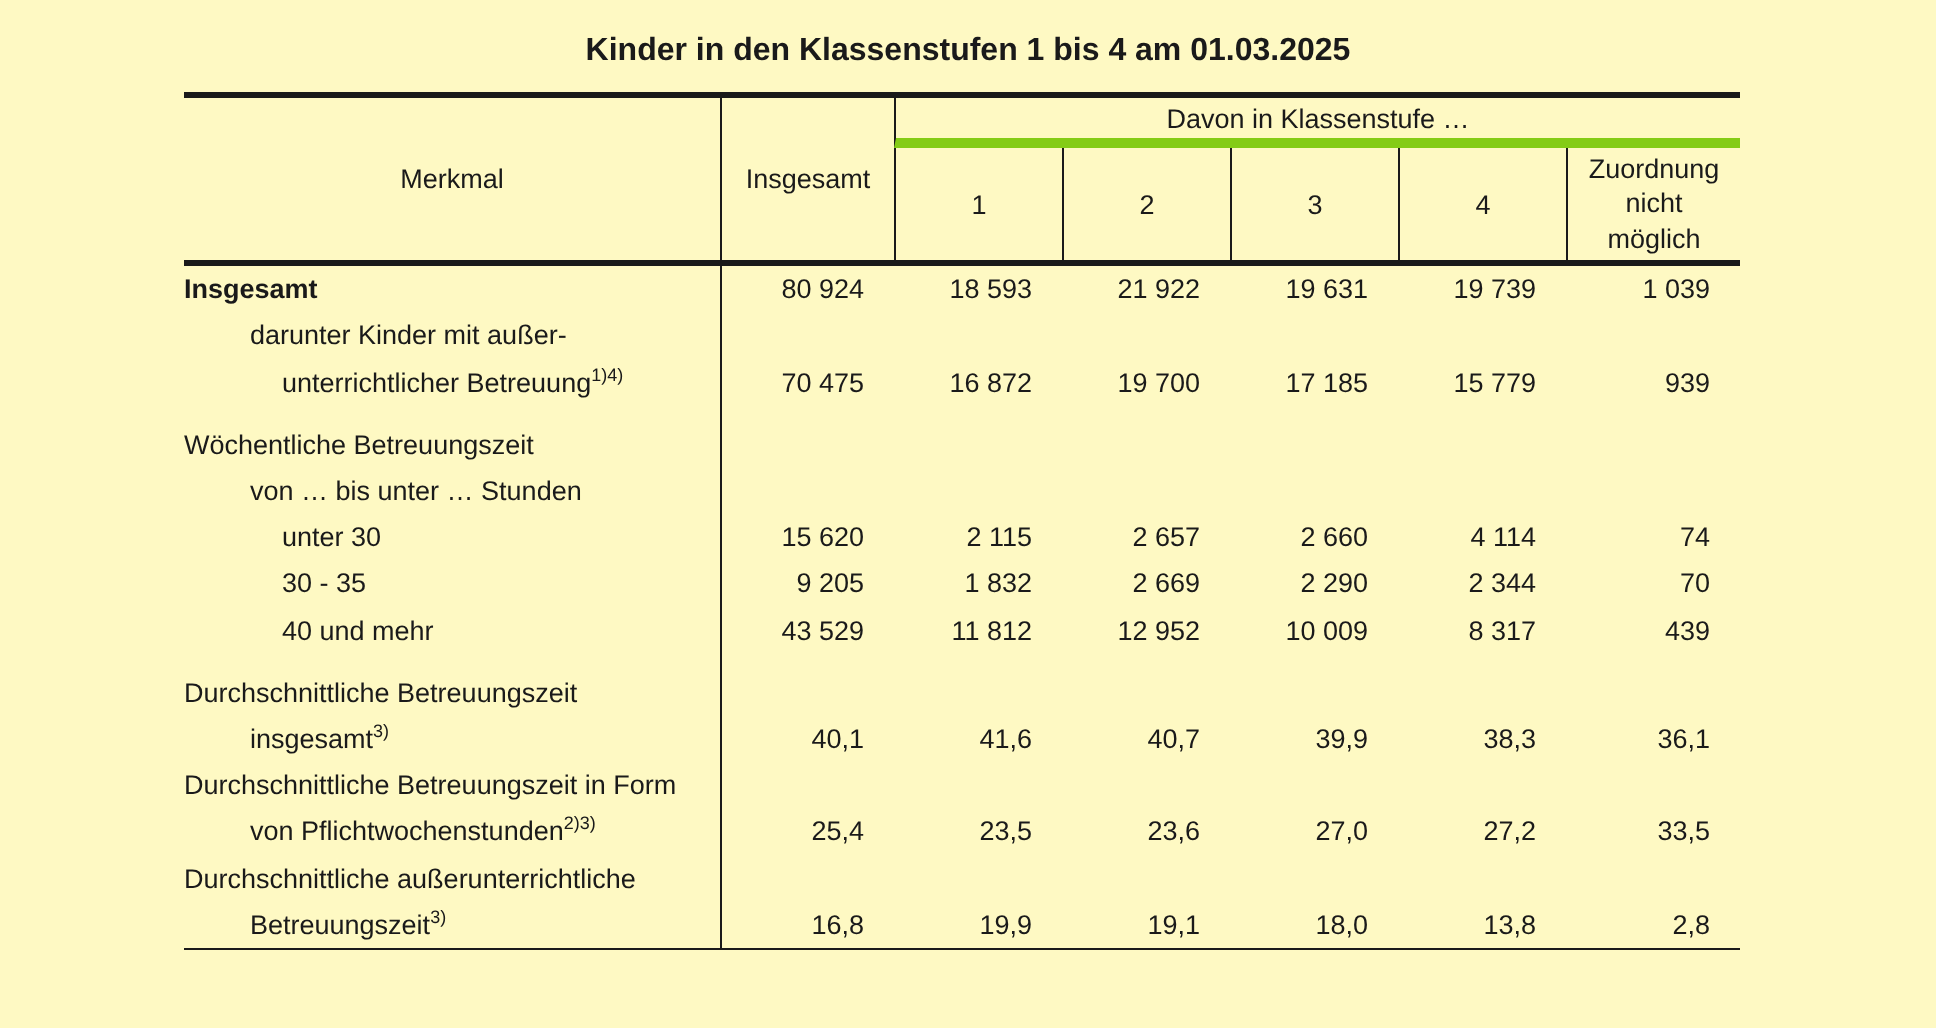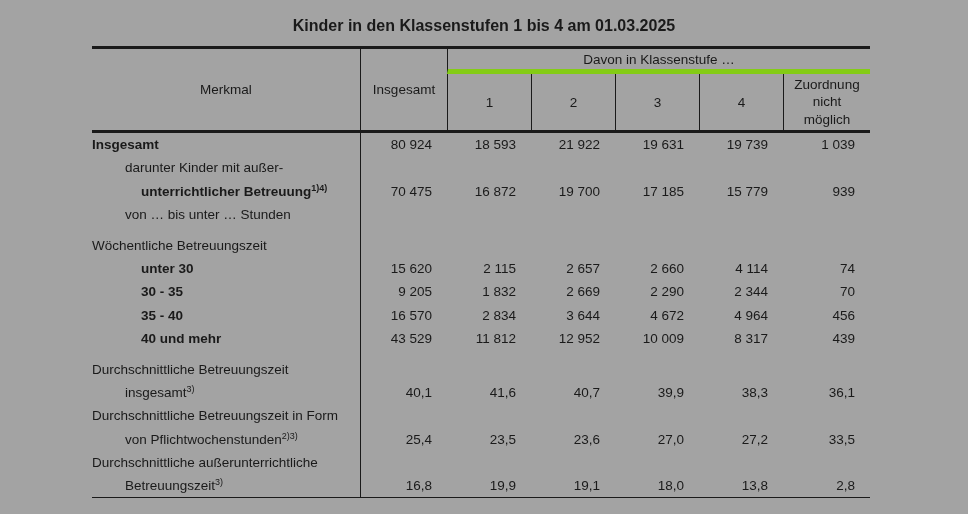--- a/index.html
+++ b/index.html
@@ -1,17 +1,17 @@
 <!DOCTYPE html>
 <html><head>
 <meta charset="utf-8">
 <style>
   html,body{margin:0;padding:0;background:#ffffff;}
   body{font-family:"Liberation Sans","DejaVu Sans",sans-serif;color:#1a1a1a;}
-  .canvas{position:relative;width:968px;height:514px;background:#a3a3a3;overflow:hidden;}
+  .canvas{position:relative;width:968px;height:514px;background:#fef9c3;overflow:hidden;}
   .title{position:absolute;top:17px;left:0;width:968px;text-align:center;
          font-size:16px;font-weight:bold;}
   .table{position:absolute;left:92px;top:46px;width:778px;font-size:13.5px;}
   .thead{display:grid;
          grid-template-columns:268px 87px 84px 84px 84px 84px 87px;
          grid-template-rows:25px 56px;
          border-top:3px solid #1a1a1a;border-bottom:3px solid #1a1a1a;}
   .hc{display:flex;align-items:center;justify-content:center;text-align:center;
       box-sizing:border-box;}
   .hc.merkmal{grid-column:1;grid-row:1/3;}
@@ -20,21 +20,21 @@
               border-bottom:5px solid #84cc16;}
   .hc.sub{grid-row:2;border-left:1px solid #1a1a1a;}
   .hc.c1{grid-column:3}.hc.c2{grid-column:4}.hc.c3{grid-column:5}.hc.c4{grid-column:6}
   .hc.zu{grid-column:7;line-height:1.3;padding:0 9px;}
   .tbody{position:relative;border-bottom:1.5px solid #1a1a1a;}
   .vline{position:absolute;left:268px;top:0;bottom:0;width:1px;background:#1a1a1a;}
   .brow{display:flex;height:23.3px;align-items:center;}
   .brow.gap{margin-top:7.5px;}
   .lbl{width:268px;box-sizing:border-box;white-space:nowrap;overflow:hidden;}
   .lbl.ind1{padding-left:33px;}
-  .lbl.ind2{padding-left:49px;font-weight:bold;}
+  .lbl.ind2{padding-left:49px;}
   .lbl.bold{font-weight:bold;}
   .val{box-sizing:border-box;text-align:right;padding-right:15px;}
   .val.w0{width:87px}.val.wn{width:84px}.val.wz{width:87px}
   sup{font-size:9px;line-height:0;vertical-align:super;}
 </style>
 </head>
 <body>
 
 <div class="canvas">
   <div class="title">Kinder in den Klassenstufen 1 bis 4 am 01.03.2025</div>
@@ -72,31 +72,31 @@
         </div>
         <div class="brow">
           <div class="lbl ind2"><span>unterrichtlicher Betreuung</span><sup>1)4)</sup></div>
           <div class="val w0">70 475</div>
           <div class="val wn">16 872</div>
           <div class="val wn">19 700</div>
           <div class="val wn">17 185</div>
           <div class="val wn">15 779</div>
           <div class="val wz">939</div>
         </div>
-        <div class="brow">
-          <div class="lbl ind1"><span>von … bis unter … Stunden</span></div>
+        <div class="brow gap">
+          <div class="lbl ind0"><span>Wöchentliche Betreuungszeit</span></div>
           <div class="val w0"></div>
           <div class="val wn"></div>
           <div class="val wn"></div>
           <div class="val wn"></div>
           <div class="val wn"></div>
           <div class="val wz"></div>
         </div>
-        <div class="brow gap">
-          <div class="lbl ind0"><span>Wöchentliche Betreuungszeit</span></div>
+        <div class="brow">
+          <div class="lbl ind1"><span>von … bis unter … Stunden</span></div>
           <div class="val w0"></div>
           <div class="val wn"></div>
           <div class="val wn"></div>
           <div class="val wn"></div>
           <div class="val wn"></div>
           <div class="val wz"></div>
         </div>
         <div class="brow">
           <div class="lbl ind2"><span>unter 30</span></div>
           <div class="val w0">15 620</div>
@@ -107,29 +107,20 @@
           <div class="val wz">74</div>
         </div>
         <div class="brow">
           <div class="lbl ind2"><span>30 - 35</span></div>
           <div class="val w0">9 205</div>
           <div class="val wn">1 832</div>
           <div class="val wn">2 669</div>
           <div class="val wn">2 290</div>
           <div class="val wn">2 344</div>
           <div class="val wz">70</div>
-        </div>
-        <div class="brow">
-          <div class="lbl ind2"><span>35 - 40</span></div>
-          <div class="val w0">16 570</div>
-          <div class="val wn">2 834</div>
-          <div class="val wn">3 644</div>
-          <div class="val wn">4 672</div>
-          <div class="val wn">4 964</div>
-          <div class="val wz">456</div>
         </div>
         <div class="brow">
           <div class="lbl ind2"><span>40 und mehr</span></div>
           <div class="val w0">43 529</div>
           <div class="val wn">11 812</div>
           <div class="val wn">12 952</div>
           <div class="val wn">10 009</div>
           <div class="val wn">8 317</div>
           <div class="val wz">439</div>
         </div>

